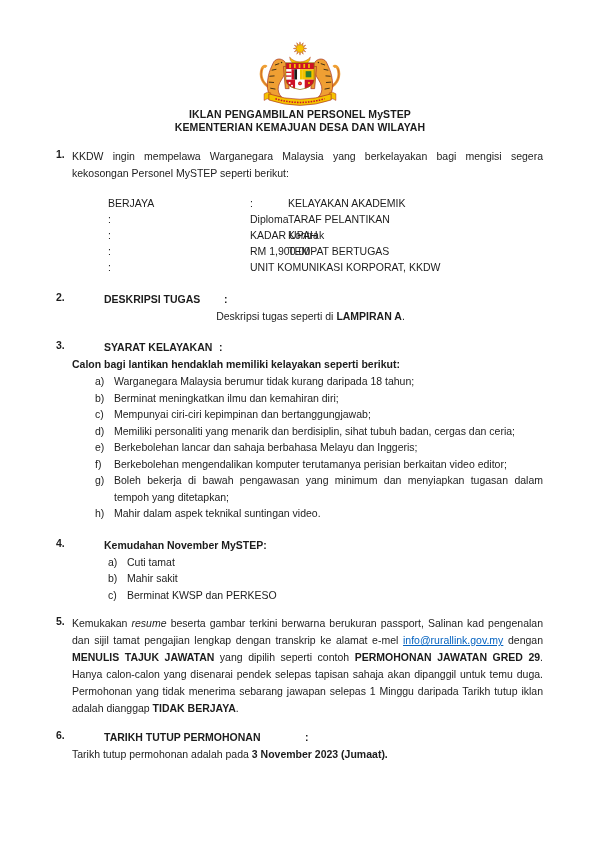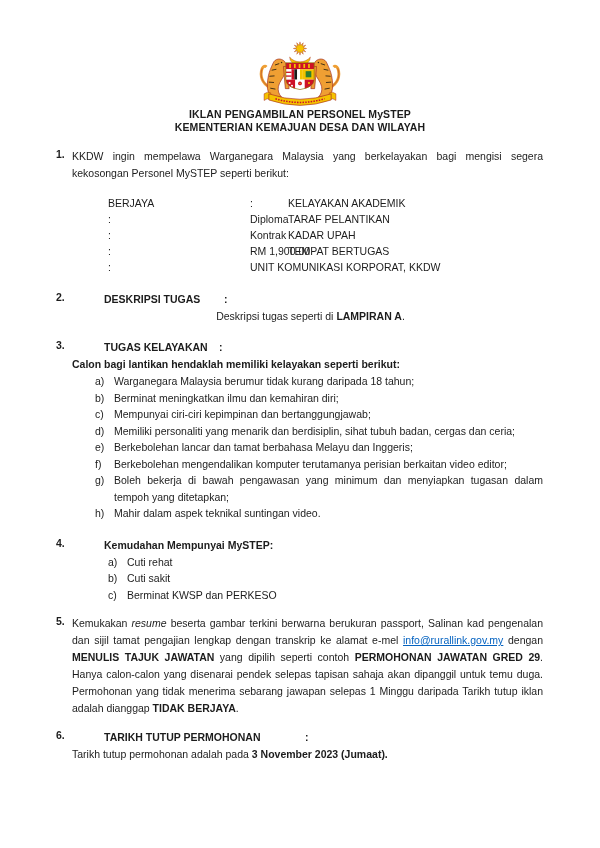--- a/index.html
+++ b/index.html
@@ -138,64 +138,64 @@
       <span class="num">1.</span>
       <div class="para">KKDW ingin mempelawa Warganegara Malaysia yang berkelayakan bagi mengisi segera kekosongan Personel MySTEP seperti berikut:</div>
       <div class="detail-table">
         <span class="cell">BERJAYA</span>
         <span class="cell">:</span>
         <span class="cell">KELAYAKAN AKADEMIK</span>
         <span class="cell">:</span>
         <span class="cell">Diploma</span>
         <span class="cell">TARAF PELANTIKAN</span>
         <span class="cell">:</span>
+        <span class="cell">KADAR UPAH</span>
         <span class="cell">Kontrak</span>
-        <span class="cell">KADAR UPAH</span>
         <span class="cell">:</span>
         <span class="cell">RM 1,900.00</span>
         <span class="cell">TEMPAT BERTUGAS</span>
         <span class="cell">:</span>
         <span class="cell">UNIT KOMUNIKASI KORPORAT, KKDW</span>
       </div>
     </div>
 
     <div class="sec s2">
       <span class="num">2.</span>
       <div class="head-line">
         <span class="hlabel hl-s2">DESKRIPSI TUGAS</span><span class="hcolon">:</span>
       </div>
       <div class="s2-body"><span>Deskripsi tugas seperti di </span><span class="b">LAMPIRAN A</span><span>.</span></div>
     </div>
 
     <div class="sec s3">
       <span class="num">3.</span>
       <div class="head-line">
-        <span class="hlabel hl-s3">TUGAS KELAYAKAN</span><span class="hcolon">:</span>
+        <span class="hlabel hl-s3">SYARAT KELAYAKAN</span><span class="hcolon">:</span>
       </div>
       <div class="bold-sub">Calon bagi lantikan hendaklah memiliki kelayakan seperti berikut:</div>
       <div class="ltr-list">
         <div class="ltr-item"><span class="marker">a)</span><span>Warganegara Malaysia berumur tidak kurang daripada 18 tahun;</span></div>
         <div class="ltr-item"><span class="marker">b)</span><span>Berminat meningkatkan ilmu dan kemahiran diri;</span></div>
         <div class="ltr-item"><span class="marker">c)</span><span>Mempunyai ciri-ciri kepimpinan dan bertanggungjawab;</span></div>
         <div class="ltr-item"><span class="marker">d)</span><span>Memiliki personaliti yang menarik dan berdisiplin, sihat tubuh badan, cergas dan ceria;</span></div>
-        <div class="ltr-item"><span class="marker">e)</span><span>Berkebolehan lancar dan tamat berbahasa Melayu dan Inggeris;</span></div>
+        <div class="ltr-item"><span class="marker">e)</span><span>Berkebolehan lancar dan sahaja berbahasa Melayu dan Inggeris;</span></div>
         <div class="ltr-item"><span class="marker">f)</span><span>Berkebolehan mengendalikan komputer terutamanya perisian berkaitan video editor;</span></div>
         <div class="ltr-item"><span class="marker">g)</span><span>Boleh bekerja di bawah pengawasan yang minimum dan menyiapkan tugasan dalam tempoh yang ditetapkan;</span></div>
         <div class="ltr-item"><span class="marker">h)</span><span>Mahir dalam aspek teknikal suntingan video.</span></div>
       </div>
     </div>
 
     <div class="sec s4">
       <span class="num">4.</span>
       <div class="head-line">
-        <span class="hlabel hl-s4">Kemudahan Mempunyai MySTEP</span><span class="hcolon">:</span>
+        <span class="hlabel hl-s4">Kemudahan November MySTEP</span><span class="hcolon">:</span>
       </div>
       <div class="ltr-list indented">
-        <div class="ltr-item"><span class="marker">a)</span><span>Cuti rehat</span></div>
-        <div class="ltr-item"><span class="marker">b)</span><span>Cuti sakit</span></div>
+        <div class="ltr-item"><span class="marker">a)</span><span>Cuti tamat</span></div>
+        <div class="ltr-item"><span class="marker">b)</span><span>Mahir sakit</span></div>
         <div class="ltr-item"><span class="marker">c)</span><span>Berminat KWSP dan PERKESO</span></div>
       </div>
     </div>
 
     <div class="sec s5">
       <span class="num">5.</span>
       <div class="para"><span>Kemukakan </span><span class="i">resume</span><span> beserta gambar terkini berwarna berukuran passport, Salinan kad pengenalan dan sijil tamat pengajian lengkap dengan transkrip ke alamat e-mel </span><a class="link" href="#">info@rurallink.gov.my</a><span> dengan </span><span class="b">MENULIS TAJUK JAWATAN</span><span> yang dipilih seperti contoh </span><span class="b">PERMOHONAN JAWATAN GRED 29</span><span>. Hanya calon-calon yang disenarai pendek selepas tapisan sahaja akan dipanggil untuk temu duga. Permohonan yang tidak menerima sebarang jawapan selepas 1 Minggu daripada Tarikh tutup iklan adalah dianggap </span><span class="b">TIDAK BERJAYA</span><span>.</span></div>
     </div>
 
     <div class="sec s6">

